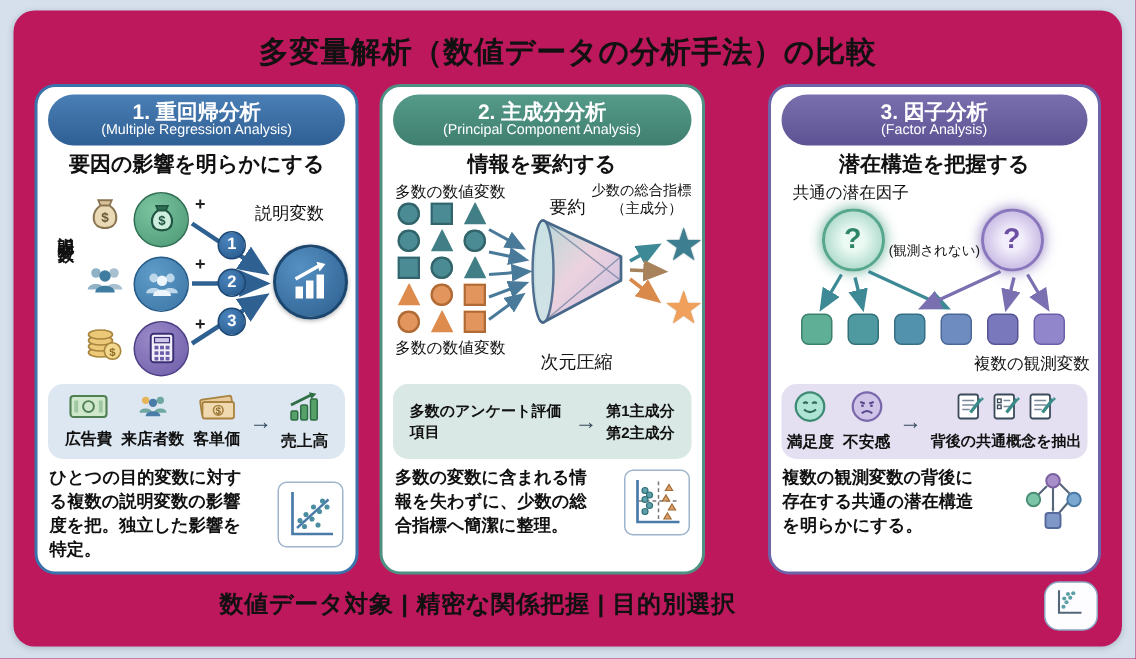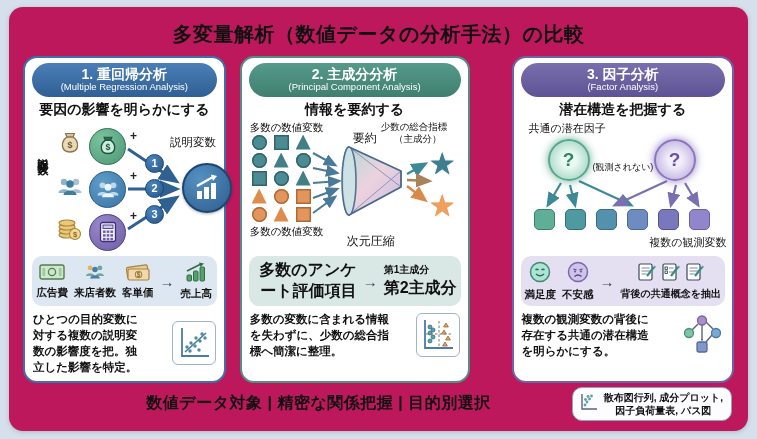--- a/index.html
+++ b/index.html
@@ -336,25 +336,25 @@
           <span class="abs dlabel" style="left:98px;top:112px;font-size:12px">次元圧縮</span>
 
           <span class="abs dlabel" style="left:132px;top:0;width:74px;font-size:9.5px">少数の総合指標</span>
           <span class="abs dlabel" style="left:132px;top:12px;width:74px;text-align:center;font-size:9.5px">（主成分）</span>
 
           <span class="star abs" style="left:180px;top:28px;color:#3d7f91;text-shadow:0 0 1px #24535f">★</span>
           <span class="star abs" style="left:180px;top:70px;color:#f0a05a;text-shadow:0 0 1px #b36f2c">★</span>
         </div>
 
         <div class="band">
-          <span class="band-label" style="white-space:normal;width:104px;text-align:right;font-size:16px">多数のアンケート評価項目</span>
+          <span class="band-label" style="white-space:normal;width:104px;text-align:left;font-size:10px">多数のアンケート評価項目</span>
           <span class="band-arrow">→</span>
           <span style="display:flex;flex-direction:column;gap:1px">
             <span class="band-label" style="font-size:10px">第1主成分</span>
-            <span class="band-label" style="font-size:16px">第2主成分</span>
+            <span class="band-label" style="font-size:10px">第2主成分</span>
           </span>
         </div>
 
         <div class="desc">
           <p class="desc-text">多数の変数に含まれる情報を失わずに、少数の総合指標へ簡潔に整理。</p>
           <span class="desc-icon">
             <svg width="36" height="36" viewBox="0 0 36 36">
                 <path d="M5,3 L5,31 L33,31" stroke="#4a7aa8" stroke-width="1.8" fill="none"></path>
                 <path d="M19,4 L19,30 M6,17 L32,17" stroke="#777" stroke-width="1" stroke-dasharray="2.5 2"></path>
                 <g fill="#5da0a8" stroke="#31707a" stroke-width=".8">
@@ -489,21 +489,17 @@
               <g fill="#5da0a8">
                 <circle cx="6" cy="13" r="1.4"></circle>
                 <circle cx="8" cy="10" r="1.4"></circle>
                 <circle cx="6.5" cy="7.5" r="1.4"></circle>
                 <circle cx="10.5" cy="7" r="1.4"></circle>
                 <circle cx="9" cy="4.5" r="1.4"></circle>
                 <circle cx="12.5" cy="4" r="1.4"></circle>
               </g>
             </svg>
         </span>
-        <span class="footer-box-text">
-          <span>散布図行列, 成分プロット,</span><br>
-          <span>因子負荷量表, パス図</span>
-        </span>
       </span>
     </div>
 
   </div>
 </div>
 
 </body></html>

